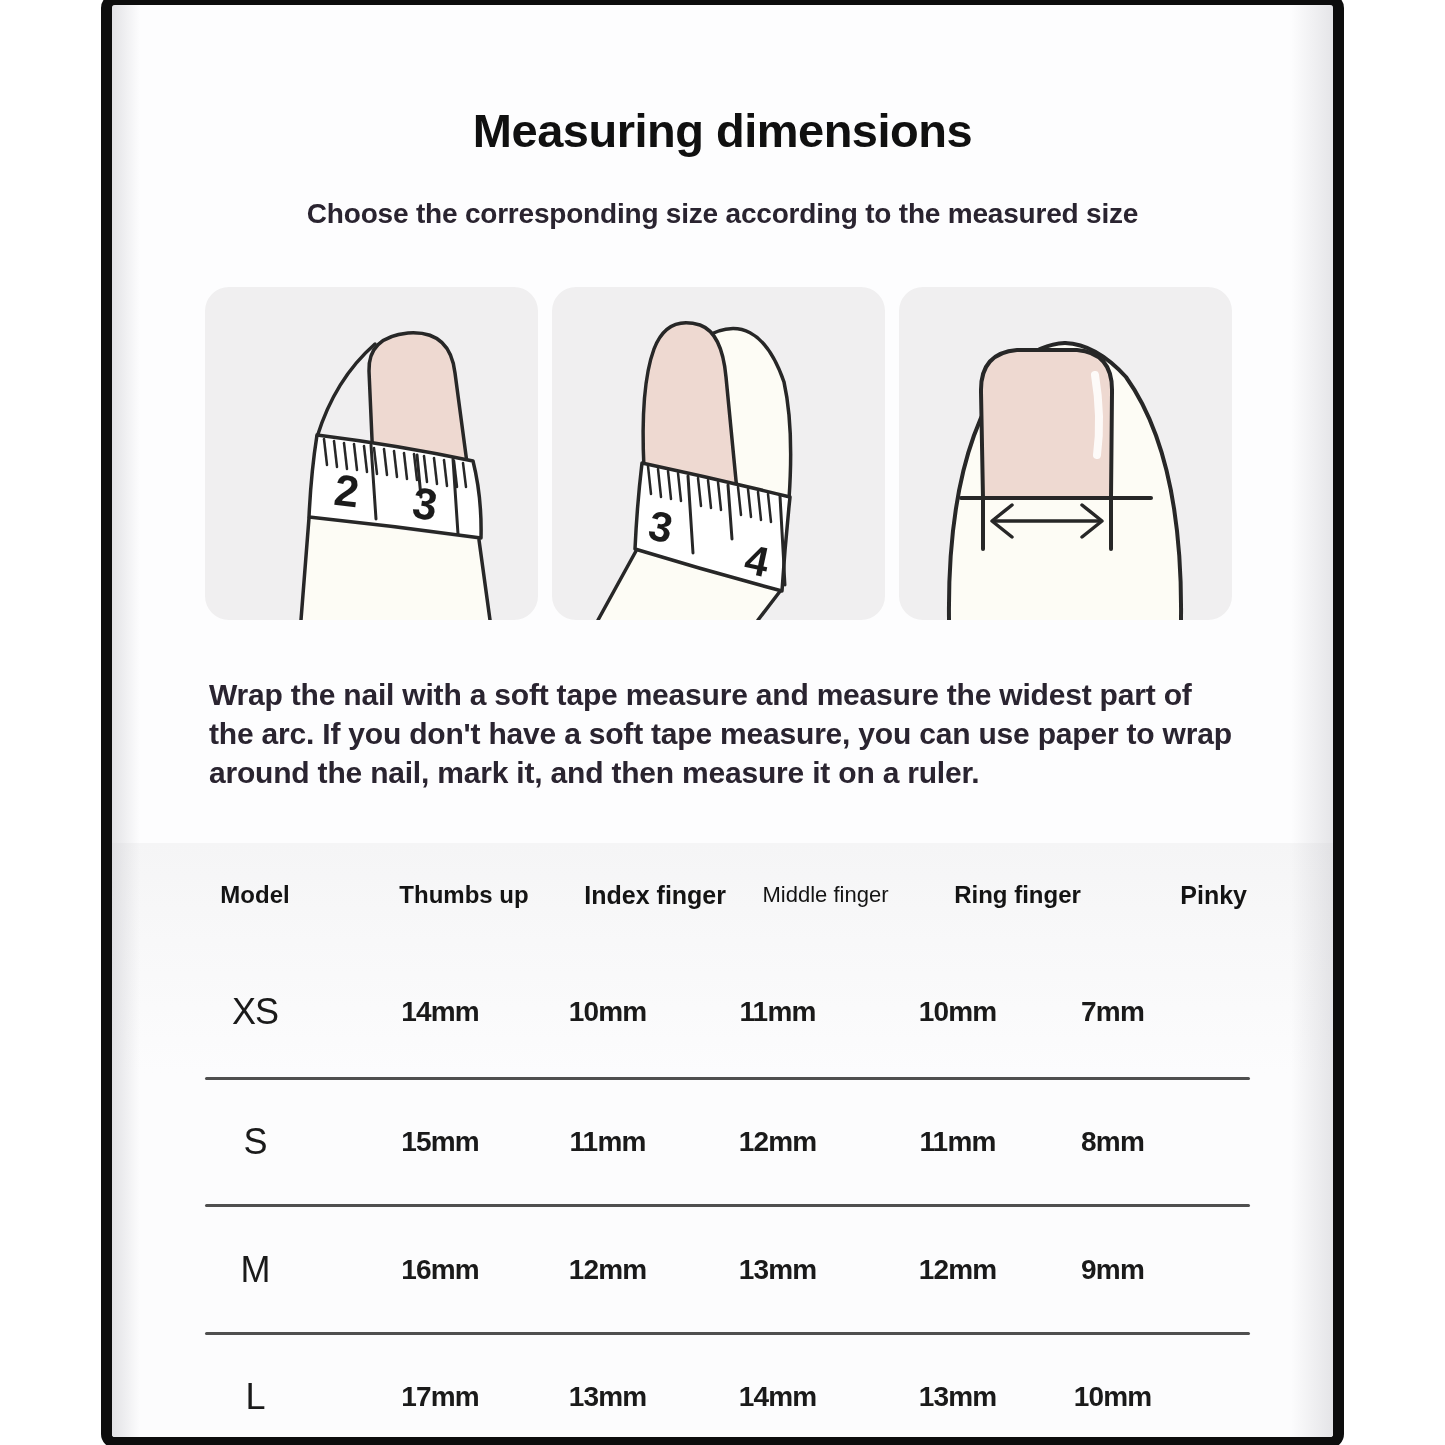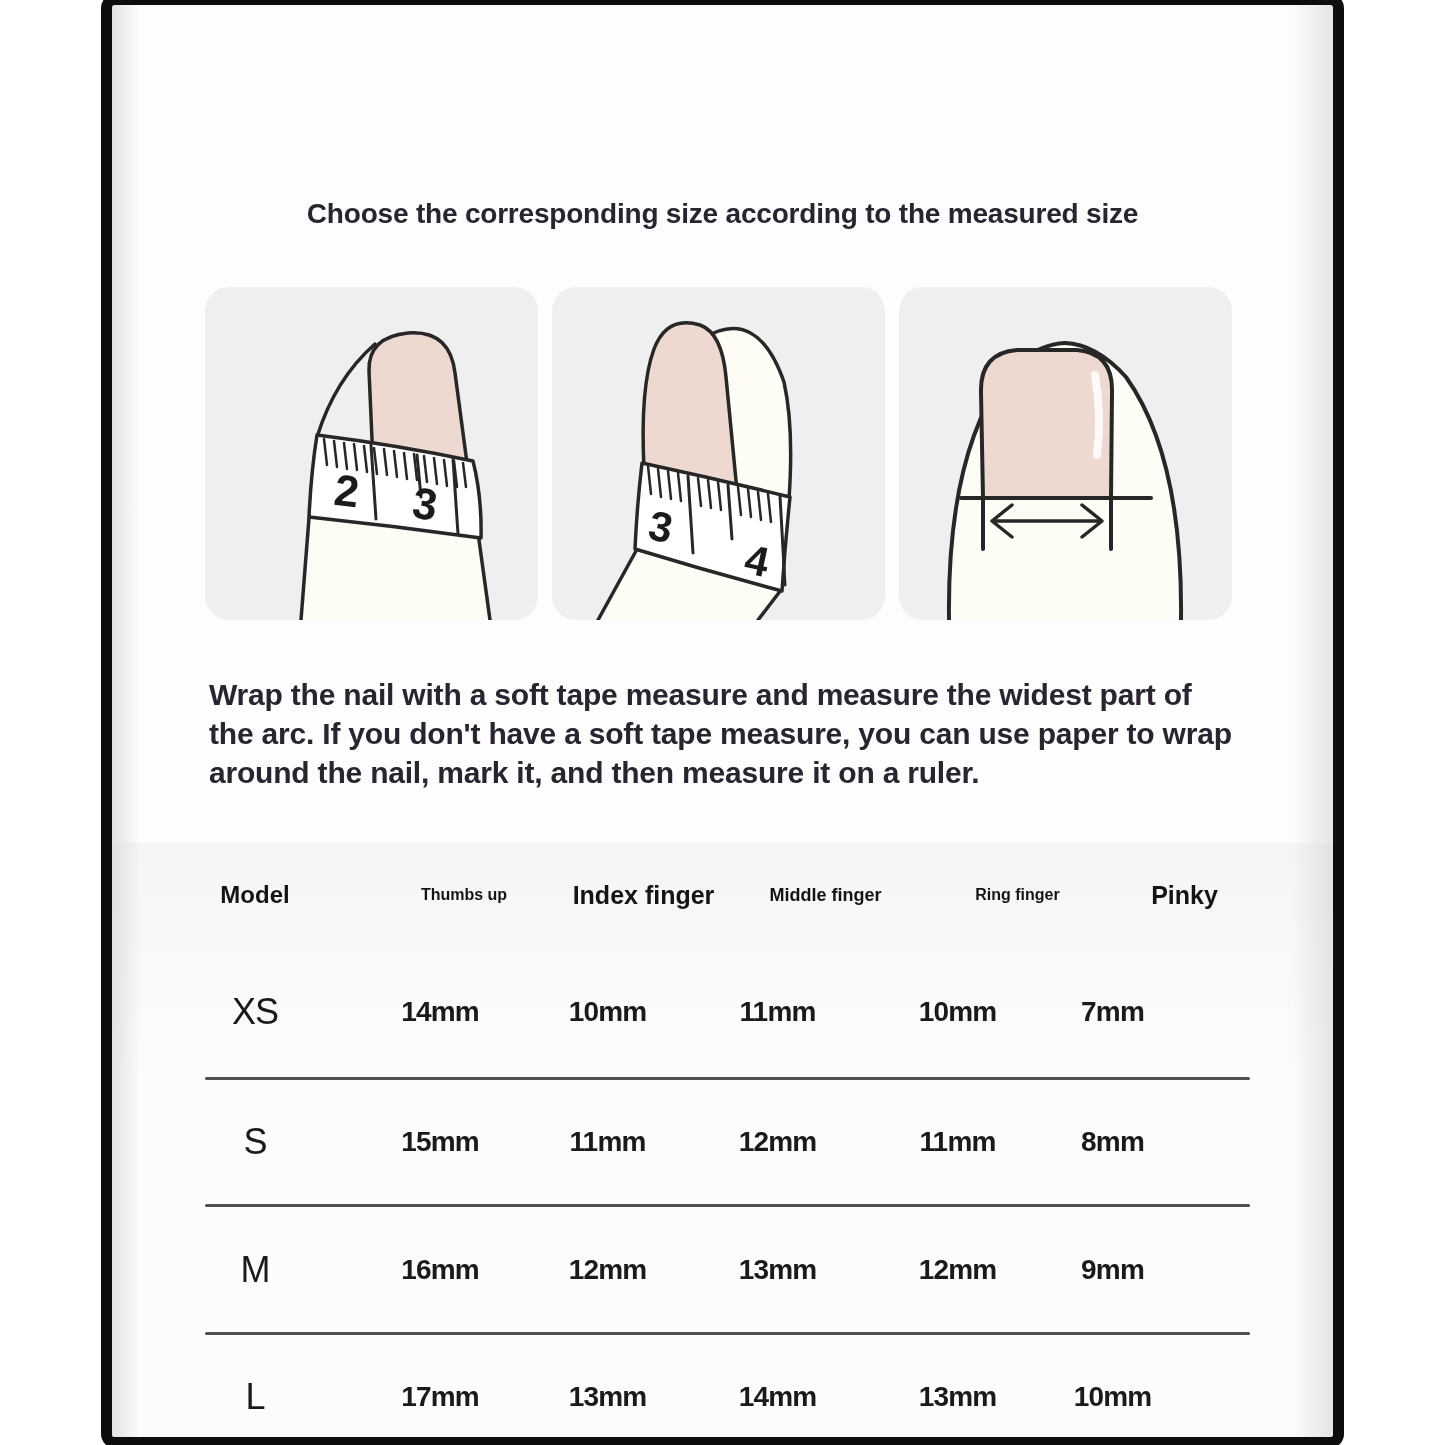--- a/index.html
+++ b/index.html
@@ -47,37 +47,38 @@
     display:grid;
     grid-template-columns:100px 50px 170px 165px 175px 185px 125px;
     align-items:center;
   }
   .header-row{height:104px;gap:12px;}
   .data-row{height:124px;}
   .data-row.r1{height:130px;}
   .data-row.r3{height:125px;}
   .cell{text-align:center;color:#141414;}
   .h-model{font-size:24px;font-weight:bold;}
-  .h-thumb,.h-ring{font-size:16px;font-weight:bold;}
-  .h-index,.h-pinky{font-size:25px;font-weight:bold;}
-  .h-middle{font-size:18px;font-weight:bold;}
+  .h-thumb,.h-ring{font-size:24px;font-weight:bold;}
+  .h-index,.h-pinky{font-size:25px;font-weight:bold;text-align:right;}
+  .h-middle{font-size:22px;font-weight:normal;}
   .model{font-size:36px;font-weight:500;color:#1a1a1a;letter-spacing:-1px;}
   .val{font-size:28px;font-weight:700;color:#1a1a1a;letter-spacing:-.8px;}
   .divider{height:3px;width:1045px;background:#4f4f4f;border-radius:2px;}
 
   .ink{stroke:#272727;fill:none;stroke-linecap:round;stroke-linejoin:round;}
   .tape-num{font-family:"Liberation Sans","DejaVu Sans",sans-serif;font-weight:bold;fill:#1b1b1b;}
 </style>
 </head>
 <body>
 
 <div class="photo-frame">
   <div class="edge-shade left"></div>
   <div class="edge-shade right"></div>
 
+  <h1 class="title">Measuring dimensions</h1>
   <h2 class="subtitle">Choose the corresponding size according to the measured size</h2>
 
   <div class="cards">
 
     <div class="card">
       <svg viewBox="0 0 333 333">
         <g>
           <path d="M104,231 L273,253 L285,333 L96,333 Z" fill="#fdfcf5"></path>
           <path class="ink" stroke-width="3.5" d="M104,231 L96,333"></path>
           <path class="ink" stroke-width="3.5" d="M274,253 L285,333"></path>

